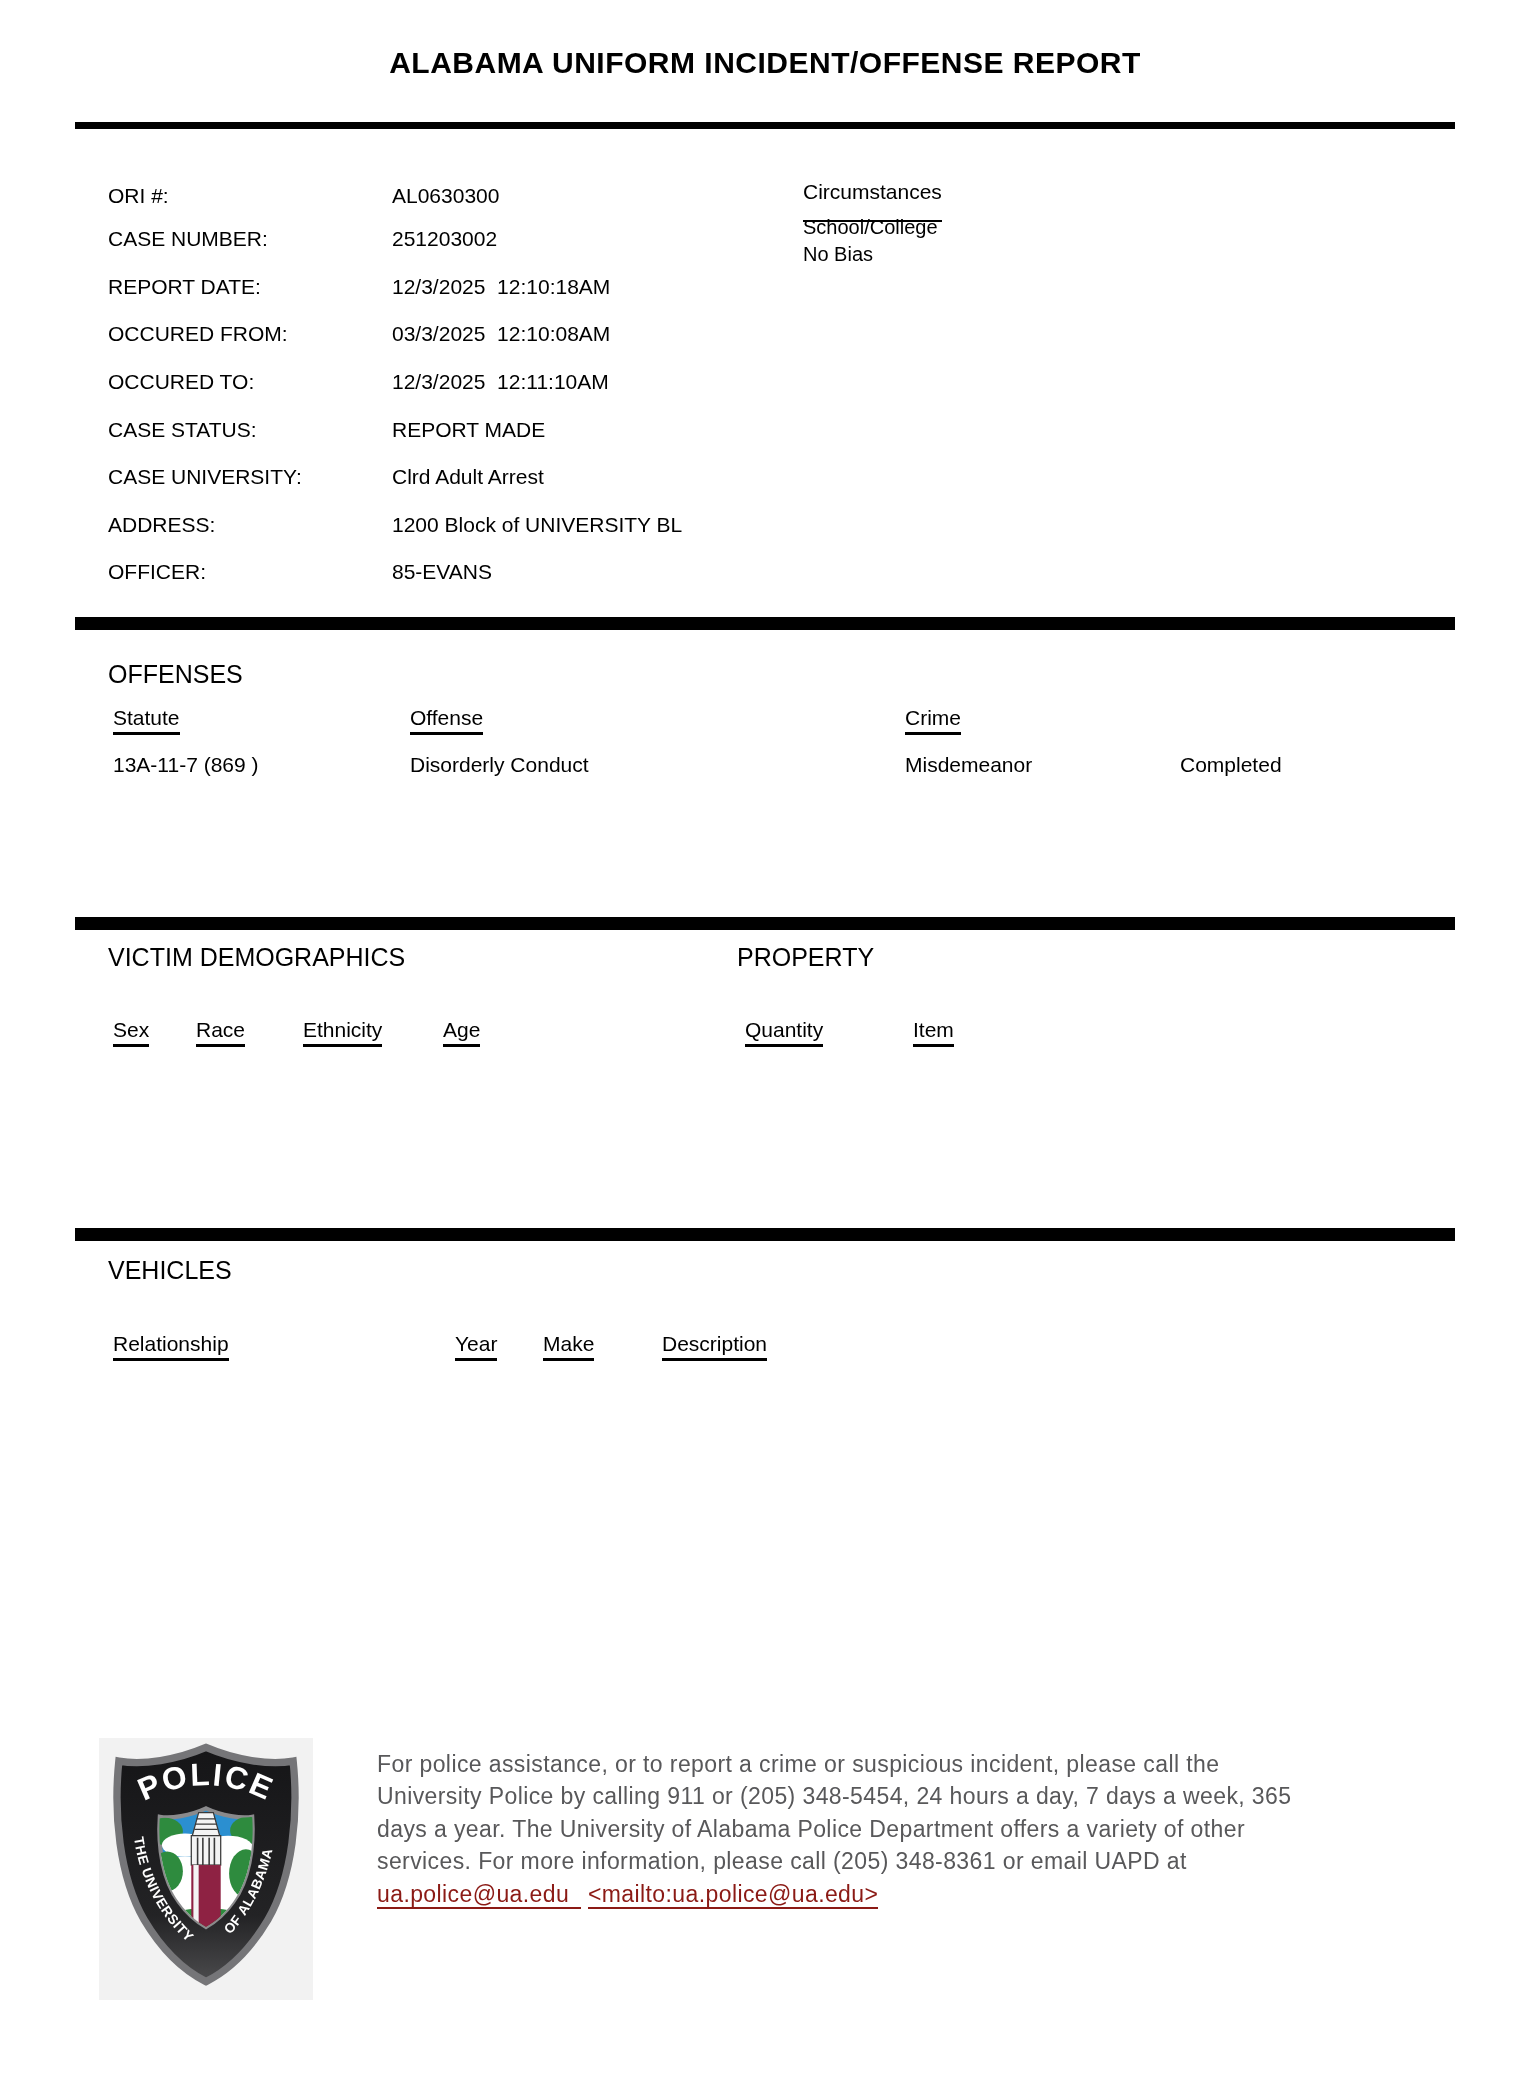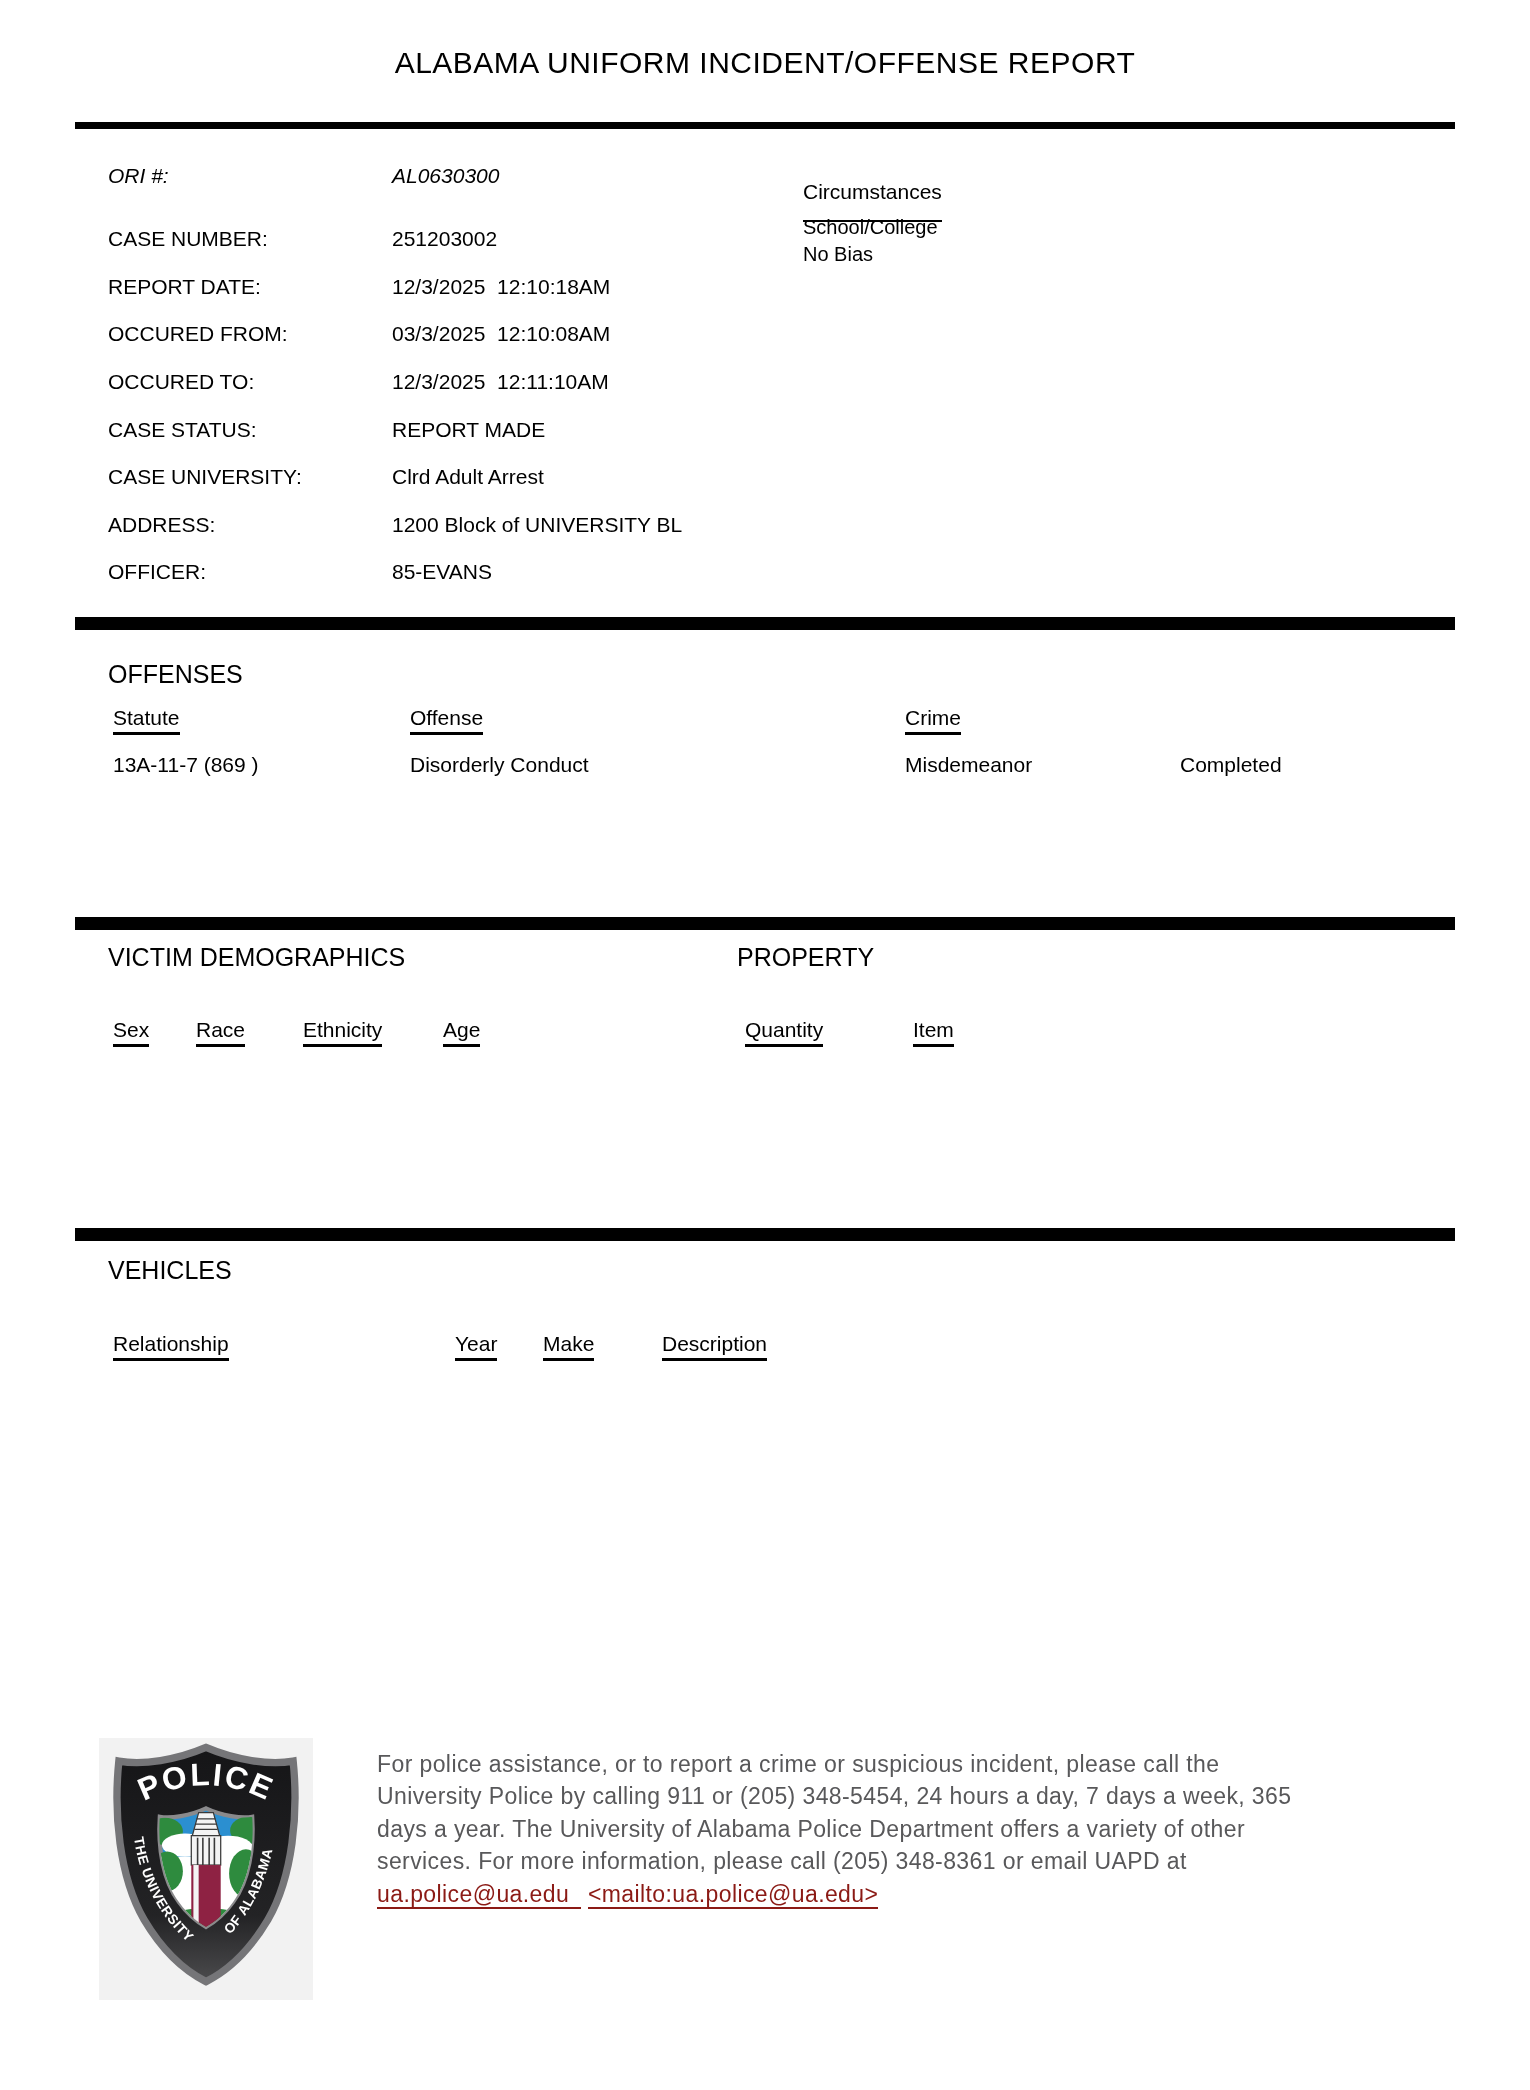--- a/index.html
+++ b/index.html
@@ -3,21 +3,21 @@
 <meta charset="utf-8">
 <style>
   html,body { margin:0; padding:0; background:#ffffff; }
   .page {
     position:relative; width:1530px; height:2090px; background:#fff;
     font-family:"Liberation Sans", sans-serif; color:#000; overflow:hidden;
   }
   .abs { position:absolute; }
   .title {
     position:absolute; top:46px; left:0; width:100%; text-align:center;
-    font-size:30px; font-weight:400; margin:0; letter-spacing:0.5px;
+    font-size:30px; font-weight:700; margin:0; letter-spacing:0.5px;
   }
   .bar { position:absolute; left:75px; width:1380px; background:#000; }
   .bar-thin { height:7px; }
   .bar-thick { height:13px; }
   .flabel, .fvalue, .colhead, .cell, .circ-head { font-size:21px; white-space:pre; }
   .fieldrow { position:absolute; left:108px; }
   .fieldrow .fvalue { position:absolute; left:284px; top:0; }
   .heading { font-size:25px; white-space:pre; }
   .u2 { display:inline-block; border-bottom:2px solid #000; padding-bottom:16px; }
   .u3 { display:inline-block; border-bottom:3px solid #000; padding-bottom:2px; }
@@ -35,21 +35,21 @@
 </style>
 </head>
 <body>
 
 <div class="page">
 
   <h1 class="title">ALABAMA UNIFORM INCIDENT/OFFENSE REPORT</h1>
   <div class="bar bar-thin" style="top:122px;"></div>
 
   <section>
-    <div class="fieldrow" style="top:164px;font-style:italic;">
+    <div class="fieldrow" style="top:184px;">
       <span class="flabel">ORI #:</span>
       <span class="fvalue">AL0630300</span>
     </div>
     <div class="fieldrow" style="top:227px;">
       <span class="flabel">CASE NUMBER:</span>
       <span class="fvalue">251203002</span>
     </div>
     <div class="fieldrow" style="top:275px;">
       <span class="flabel">REPORT DATE:</span>
       <span class="fvalue">12/3/2025  12:10:18AM</span>

